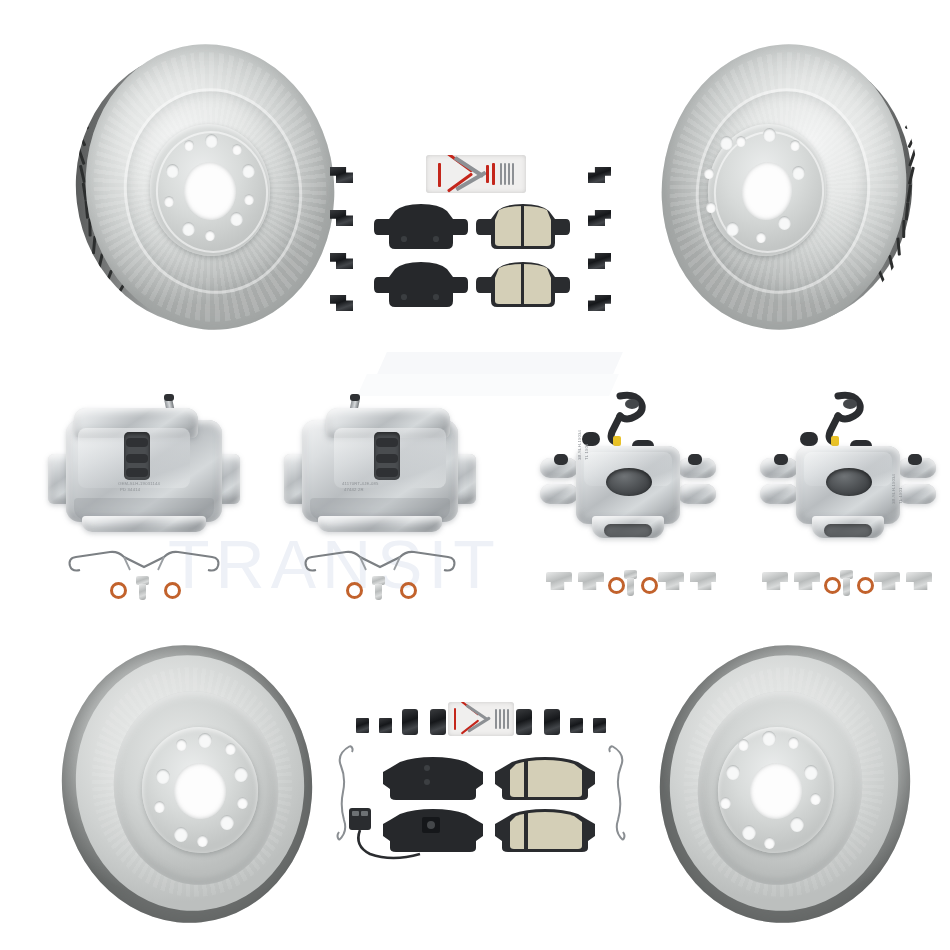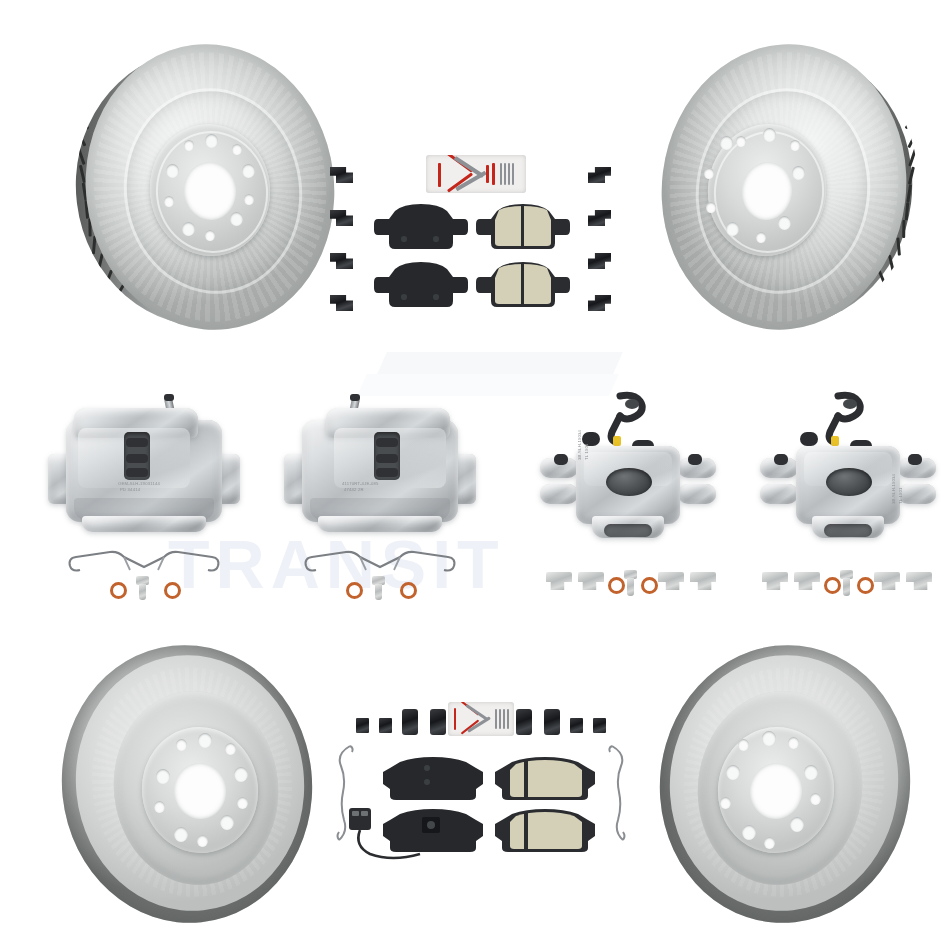--- a/index.html
+++ b/index.html
@@ -6,21 +6,21 @@
   html,body{margin:0;padding:0;background:#fff;}
   body{width:950px;height:950px;font-family:"Liberation Sans",sans-serif;}
   #stage{position:relative;width:950px;height:950px;background:#ffffff;overflow:hidden;}
 
   
   .wm-wrap{position:absolute;inset:0;pointer-events:none;}
   .wm-para{position:absolute;left:378px;top:352px;width:236px;height:40px;
     background:#f7f8fa;transform:skewX(-24deg);}
   .wm-para2{position:absolute;left:362px;top:374px;width:252px;height:22px;
     background:#fafbfc;transform:skewX(-24deg);}
-  .wm-text{position:absolute;left:168px;top:525px;font-size:68px;font-weight:bold;
+  .wm-text{position:absolute;left:168px;top:525px;font-size:68px;font-weight:normal;
     letter-spacing:6px;color:#eef1f7;white-space:nowrap;}
 
   
   .rotor{position:absolute;}
   .rotor .ellipse{position:absolute;inset:0;border-radius:50%;}
 
   
   .vent-outer{
     background:
       radial-gradient(ellipse 62% 56% at 42% 34%, #f3f4f4 0%, #e4e6e5 38%, #cfd2d1 64%, #b9bcbb 86%, #a9acab 100%);

